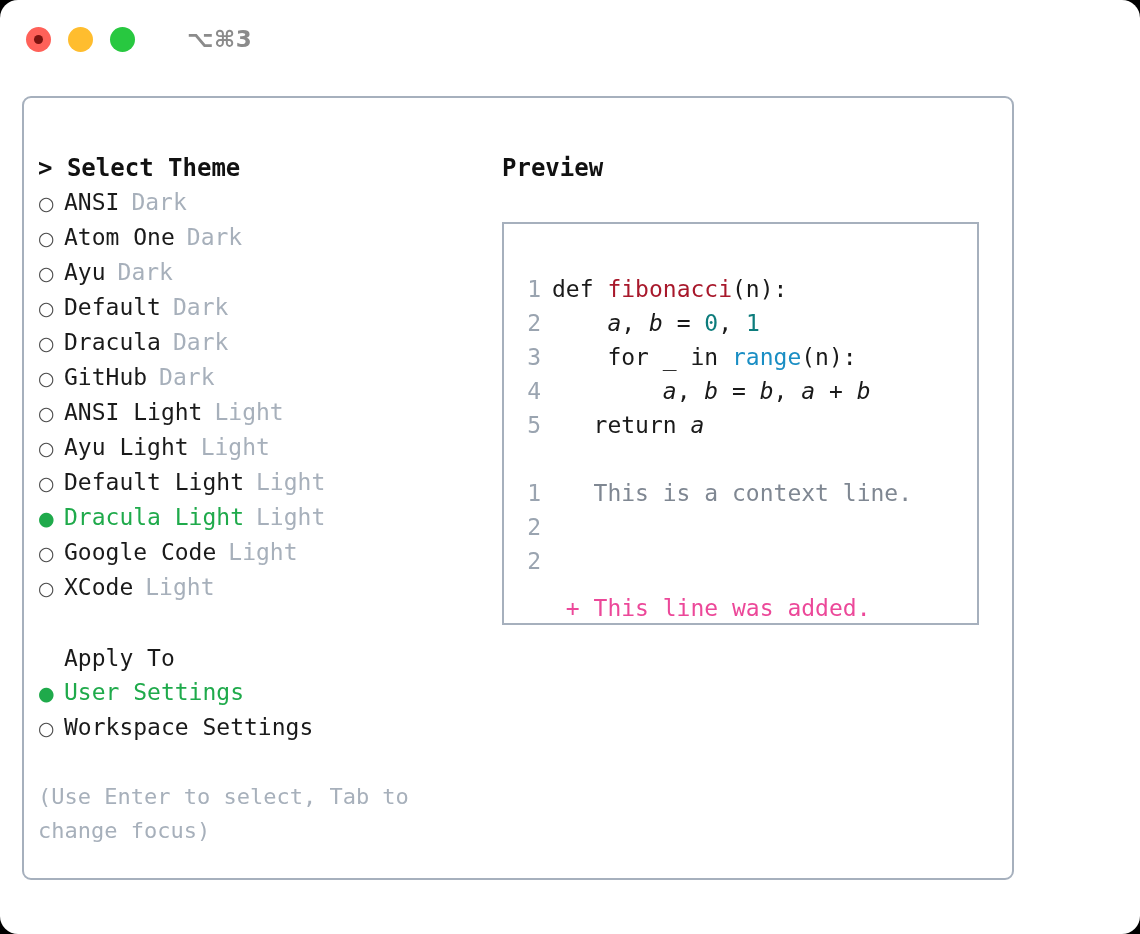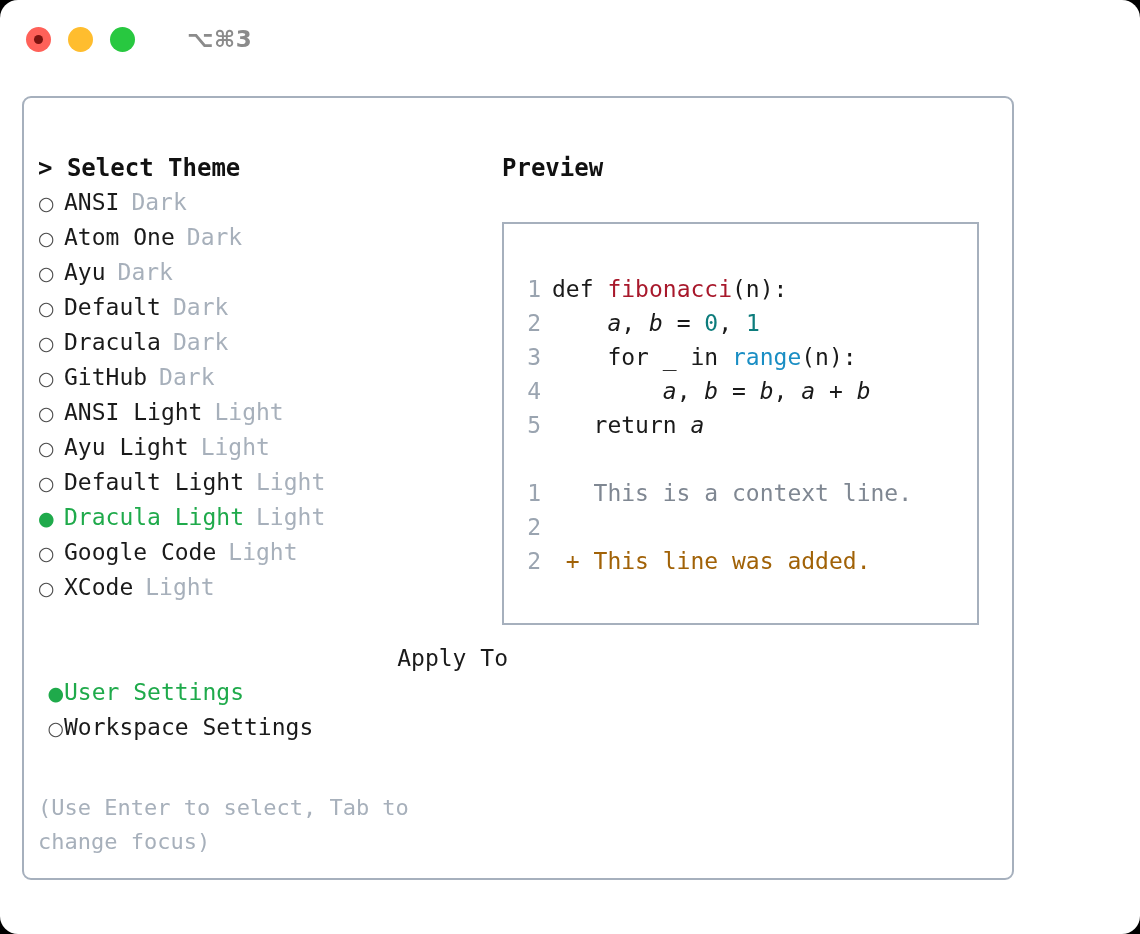--- a/index.html
+++ b/index.html
@@ -110,31 +110,31 @@
     font-family: "DejaVu Sans", "Liberation Sans", sans-serif;
   }
   .opt-row.selected .opt-marker { color: #1faa4b; }
   .opt-label { color: #1a1a1a; }
   .opt-row.selected .opt-label { color: #1faa4b; }
   .opt-variant {
     color: #a7b0bb;
     margin-left: 12px;
   }
 
-  .apply-block { margin-top: 36px; text-align: right; }
+  .apply-block { margin-top: 36px; }
   .apply-header {
     font-size: 23px;
     color: #1a1a1a;
     line-height: 34px;
     padding-left: 26px;
     white-space: pre;
   }
 
   .hint {
-    margin-top: 46px;
+    margin-top: 35px;
     font-size: 22px;
     color: #a7b0bb;
     line-height: 34px;
     max-width: 415px;
   }
 
   
   .right-col {
     position: absolute;
     left: 478px; top: 53px;
@@ -164,21 +164,21 @@
   .src { color: #1a1a1a; text-align: right; }
   .blank-line { height: 34px; }
 
   .tok-fn   { color: #a8182b; }
   .tok-num  { color: #0d7c7c; }
   .tok-call { color: #1a8ec4; margin-top: 32px; }
   .tok-var  { font-style: italic; }
 
   .diff-ctx { color: #7f8792; }
   .diff-del { color: #c62222; }
-  .diff-add { color: #a16207; }
+  .diff-add { color: #ec4899; margin-top: 47px; }
 </style>
 </head>
 <body>
 
 <div class="window">
 
   <div class="titlebar">
     <div class="lights">
       <div class="light red"></div>
       <div class="light yellow"></div>

